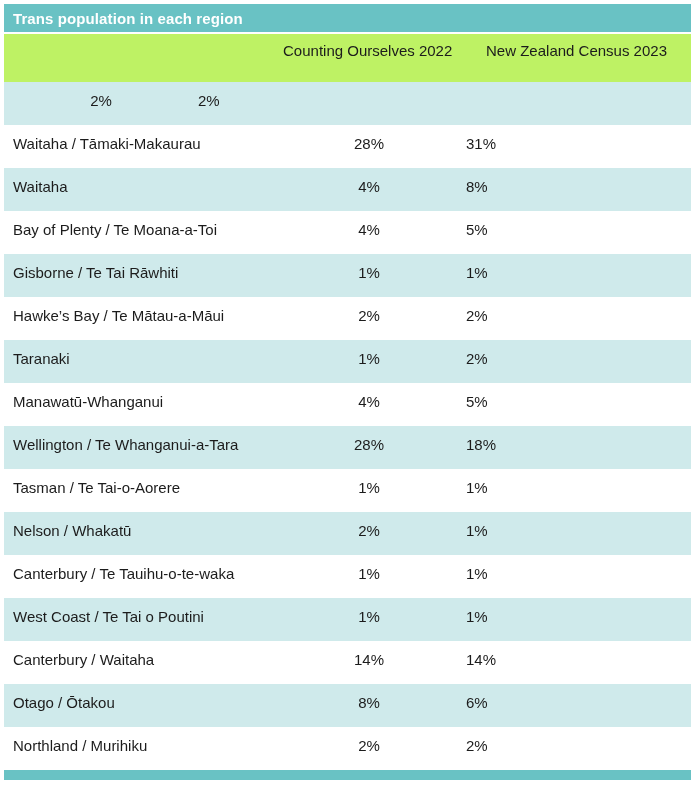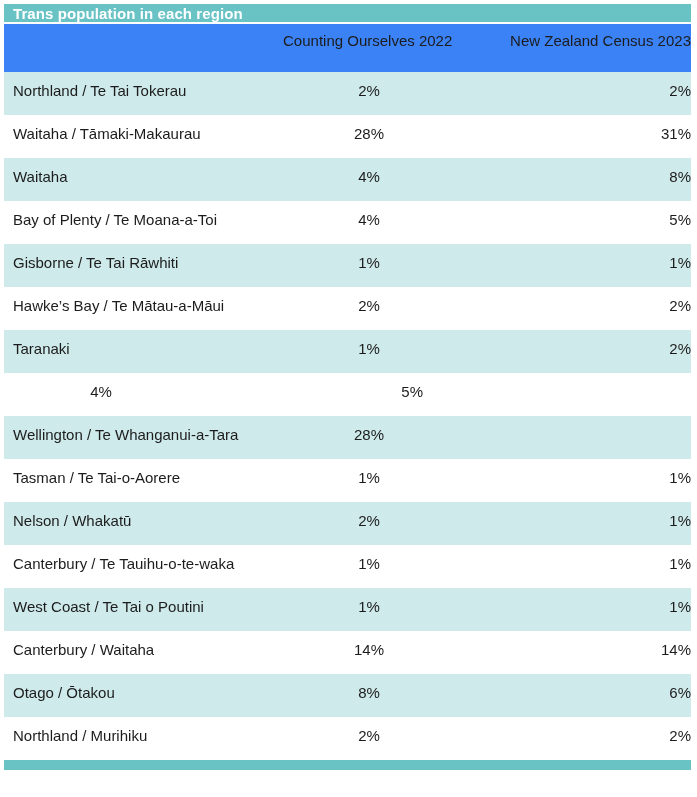--- a/index.html
+++ b/index.html
@@ -8,59 +8,59 @@
     font-family: "Liberation Sans", "DejaVu Sans", sans-serif;
     color: #1c1c1c;
   }
   .page {
     width: 697px;
     height: 797px;
     background: #ffffff;
     padding: 4px 6px 0 4px;
   }
   .title-bar {
-    height: 18px;
+    height: 28px;
     background: #69c2c4;
     display: flex;
     align-items: center;
     padding-left: 9px;
     margin-bottom: 2px;
   }
   .title-bar span {
     color: #ffffff;
     font-weight: bold;
     font-size: 15px;
     letter-spacing: 0.1px;
   }
   .tbl { width: 100%; }
   .row {
     display: flex;
     width: 100%;
   }
   .row.header {
-    background: #3b82f6;
+    background: #bef264;
     height: 48px;
     gap: 30px;
   }
   .row.data { height: 43px; }
   .row.data:nth-child(odd) { background: #ffffff; }
   .row.data:nth-child(even) { background: #cfeaeb; }
   .cell {
     font-size: 15px;
     padding-top: 8px;
     line-height: 21px;
   }
   .cell.region {
     width: 268px;
     text-align: left;
     padding-left: 9px;
     padding-right: 4px;
   }
   .cell.num1 { width: 194px; text-align: center; }
-  .cell.num2 { width: 225px; text-align: right; }
+  .cell.num2 { width: 225px; text-align: left; }
   .row.header .cell { padding-top: 6px; }
   .bottom-bar {
     height: 10px;
     background: #69c2c4;
   }
 </style>
 </head>
 <body>
 
 <div class="page">
@@ -70,21 +70,20 @@
   </div>
 
   <div class="tbl">
     <div class="row header">
       <div class="cell region"></div>
       <div class="cell num1">Counting Ourselves 2022</div>
       <div class="cell num2">New Zealand Census 2023</div>
     </div>
 
     <div class="row data">
-      <div class="cell region">Northland / Te Tai Tokerau</div>
       <div class="cell num1">2%</div>
       <div class="cell num2">2%</div>
     </div>
     <div class="row data">
       <div class="cell region">Waitaha / Tāmaki-Makaurau</div>
       <div class="cell num1">28%</div>
       <div class="cell num2">31%</div>
     </div>
     <div class="row data">
       <div class="cell region">Waitaha</div>
@@ -105,26 +104,28 @@
       <div class="cell region">Hawke’s Bay / Te Mātau-a-Māui</div>
       <div class="cell num1">2%</div>
       <div class="cell num2">2%</div>
     </div>
     <div class="row data">
       <div class="cell region">Taranaki</div>
       <div class="cell num1">1%</div>
       <div class="cell num2">2%</div>
     </div>
     <div class="row data">
+      <div class="cell region">Manawatū-Whanganui</div>
       <div class="cell num1">4%</div>
       <div class="cell num2">5%</div>
     </div>
     <div class="row data">
       <div class="cell region">Wellington / Te Whanganui-a-Tara</div>
       <div class="cell num1">28%</div>
+      <div class="cell num2">18%</div>
     </div>
     <div class="row data">
       <div class="cell region">Tasman / Te Tai-o-Aorere</div>
       <div class="cell num1">1%</div>
       <div class="cell num2">1%</div>
     </div>
     <div class="row data">
       <div class="cell region">Nelson / Whakatū</div>
       <div class="cell num1">2%</div>
       <div class="cell num2">1%</div>

